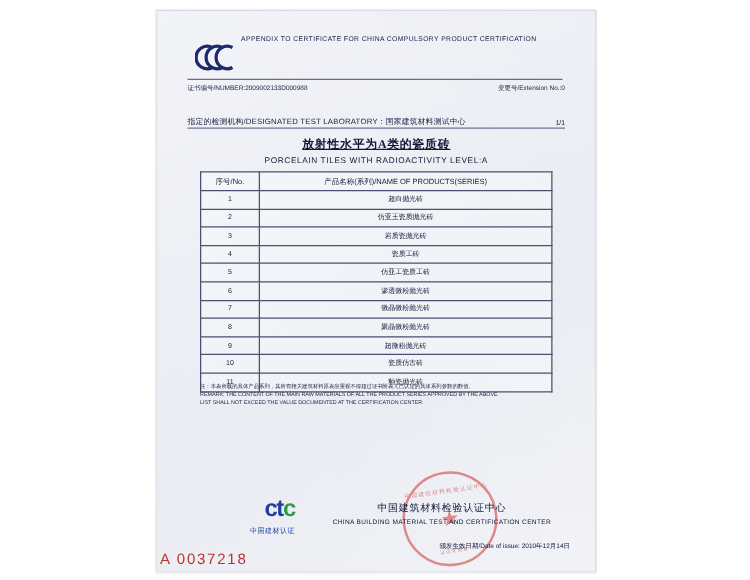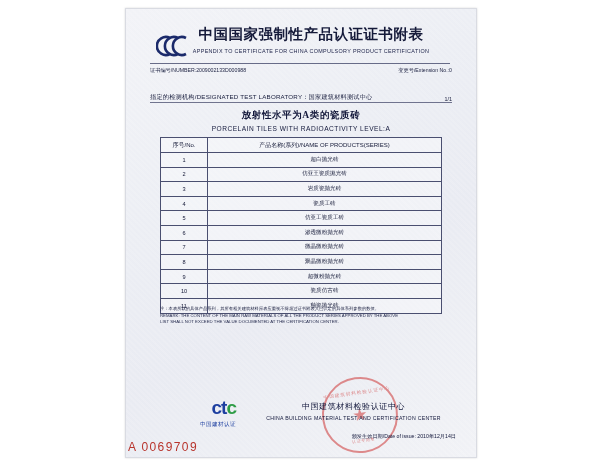--- a/index.html
+++ b/index.html
@@ -75,21 +75,21 @@
   .hdr-rule2{
     position:absolute;left:24px;top:93px;width:302px;height:1px;
     background:#3a3f63;opacity:.7;
   }
   
   .doc-title{
     position:absolute;left:0;top:100px;width:350px;text-align:center;
   }
   .doc-title .cn{
     font-family:"Liberation Serif", serif;
-    font-size:9.5px;font-weight:bold;color:#12173a;letter-spacing:.6px;
+    font-size:9.5px;font-weight:bold;color:#12173a;letter-spacing:.6px;text-decoration:underline;
   }
   .doc-title .en{
     font-size:6.6px;color:#12173a;letter-spacing:.5px;margin-top:3px;
   }
   
   table.products{
     position:absolute;left:34px;top:128px;
     width:282px;
     border-collapse:collapse;
     background:rgba(255,255,255,0.35);
@@ -181,21 +181,20 @@
     <div class="hdr">
       <div class="ccc">
         <svg width="40" height="30" viewBox="0 0 40 30">
           <g fill="none" stroke="#1b2a6b" stroke-width="2.6">
             <path d="M14 7 A9 9 0 1 0 14 23"></path>
             <path d="M22 7 A9 9 0 1 0 22 23"></path>
             <path d="M30 7 A9 9 0 1 0 30 23"></path>
           </g>
         </svg>
       </div>
-      <div class="title-cn">中国国家强制性产品认证证书附表</div>
       <div class="title-en1">APPENDIX TO CERTIFICATE FOR CHINA COMPULSORY PRODUCT CERTIFICATION</div>
     </div>
 
     <div class="hdr-rule"></div>
 
     <div class="row-no">
       <span>
         <span>证书编号/NUMBER:</span><span>2009002133D000988</span>
       </span>
       <span>变更号/Extension No.:0</span>
@@ -285,14 +284,14 @@
     </div>
 
     <div class="center-name">
       <div class="cn">中国建筑材料检验认证中心</div>
       <div class="en">CHINA BUILDING MATERIAL TEST AND CERTIFICATION CENTER</div>
     </div>
 
     <div class="issue">颁发生效日期/Date of issue: 2010年12月14日</div>
   </div>
 
-  <div class="serial">A  0069709</div>
+  <div class="serial">A  0037218</div>
 </div>
 
 </body></html>

